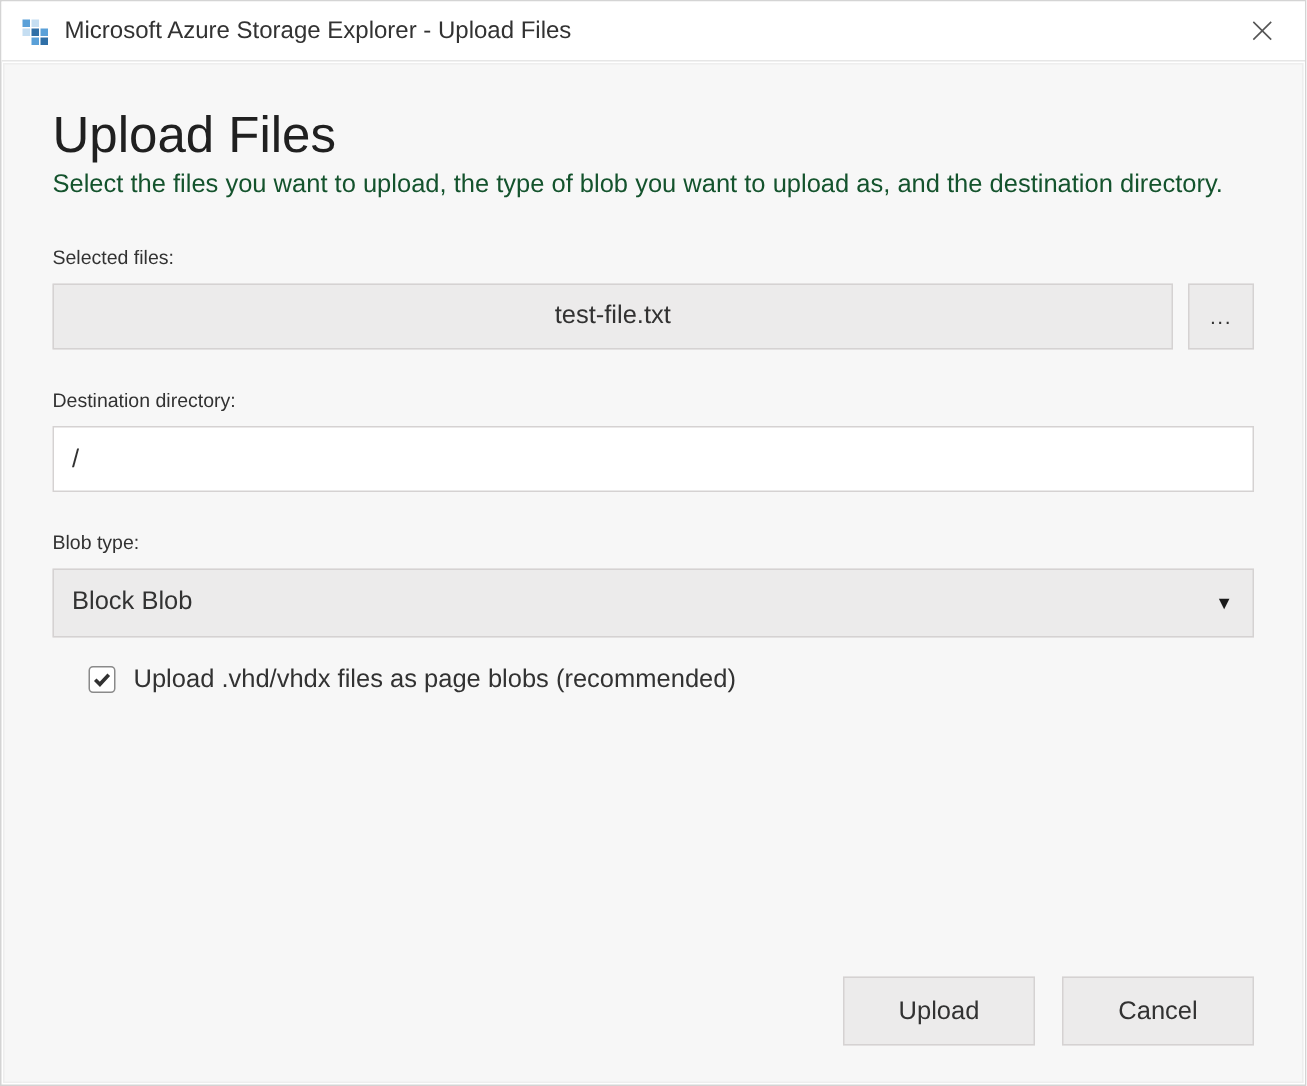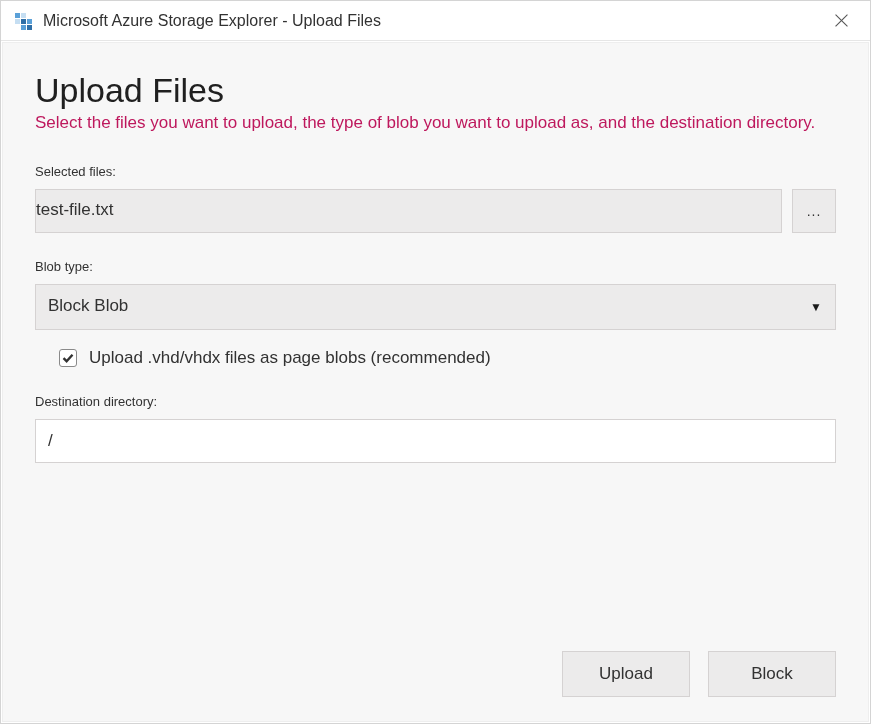--- a/index.html
+++ b/index.html
@@ -69,21 +69,21 @@
     }
     .heading {
       font-size: 34px;
       font-weight: 400;
       color: #202020;
     }
     .description {
       font-size: 17px;
       line-height: 1.5;
       margin-bottom: 28px;
-      color: #be185d;
+      color: #14532d;
       max-width: 800px;
     }
     .field-group {
       margin-bottom: 26px;
     }
     .field-label {
       font-size: 13px;
       display: block;
       margin-bottom: 10px;
       color: #323232;
@@ -94,20 +94,21 @@
       align-items: stretch;
     }
     .readonly-box {
       flex: 1;
       background: #ecebeb;
       border: 1px solid #d5d2d2;
       padding: 10px 0;
       font-size: 17px;
       color: #323232;
       min-height: 44px;
+      text-align: center;
     }
     .browse-btn {
       width: 44px;
       background: #ecebeb;
       border: 1px solid #d5d2d2;
       display: flex;
       align-items: center;
       justify-content: center;
       font-size: 14px;
       color: #323232;
@@ -232,42 +233,42 @@
 
     <div class="field-group">
       <label class="field-label">Selected files:</label>
       <div class="selected-files-row">
         <div class="readonly-box">test-file.txt</div>
         <button class="browse-btn">...</button>
       </div>
     </div>
 
     <div class="field-group">
+      <label class="field-label">Destination directory:</label>
+      <input type="text" class="text-input" value="/" style="">
+    </div>
+
+    <div class="field-group">
       <label class="field-label">Blob type:</label>
       <div class="select-wrap">
         <div class="select-box">Block Blob</div>
         <span class="select-caret">▼</span>
       </div>
       <div class="checkbox-row">
         <div class="checkbox">
           <svg viewBox="0 0 12 12">
             <polyline points="1.5 6.2 4.6 9.2 10.5 2.8"></polyline>
           </svg>
         </div>
         <span class="checkbox-label">Upload .vhd/vhdx files as page blobs (recommended)</span>
       </div>
     </div>
 
-    <div class="field-group">
-      <label class="field-label">Destination directory:</label>
-      <input type="text" class="text-input" value="/" style="">
-    </div>
-
     <div class="spacer"></div>
 
     <div class="button-row">
       <button class="btn">Upload</button>
-      <button class="btn">Block</button>
+      <button class="btn">Cancel</button>
     </div>
 
   </div>
 
 </div>
 
 </body></html>

